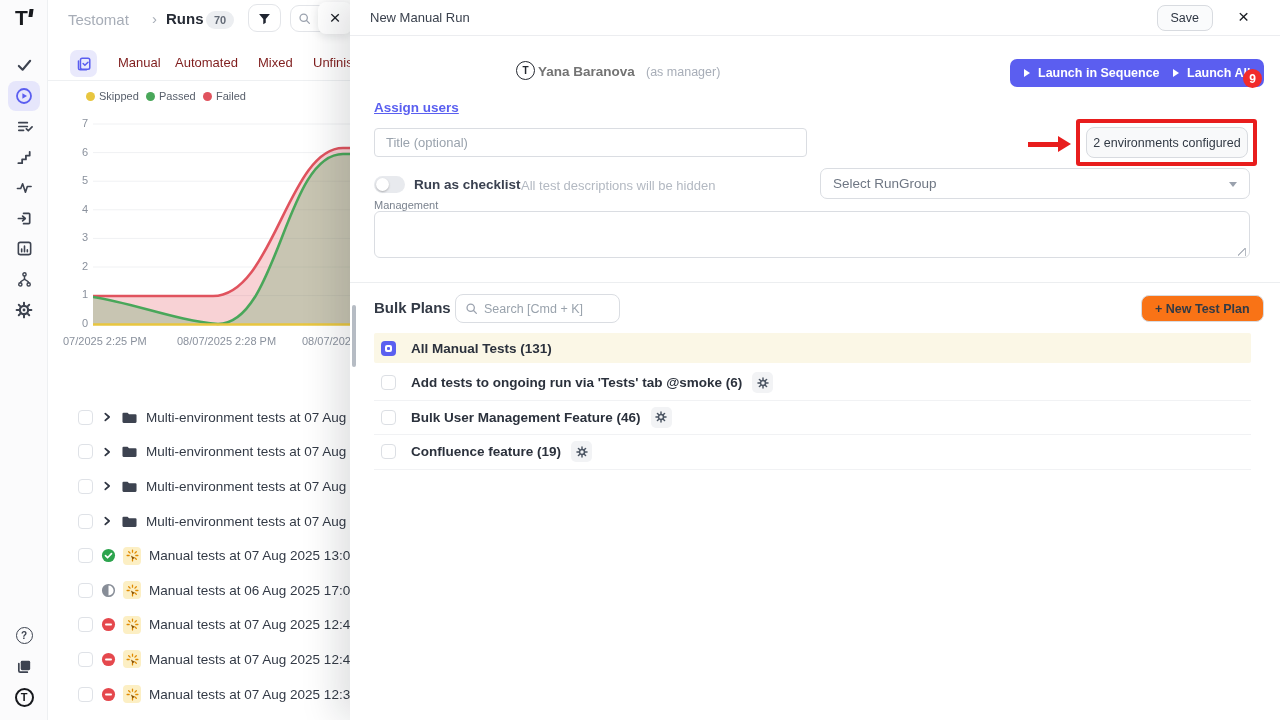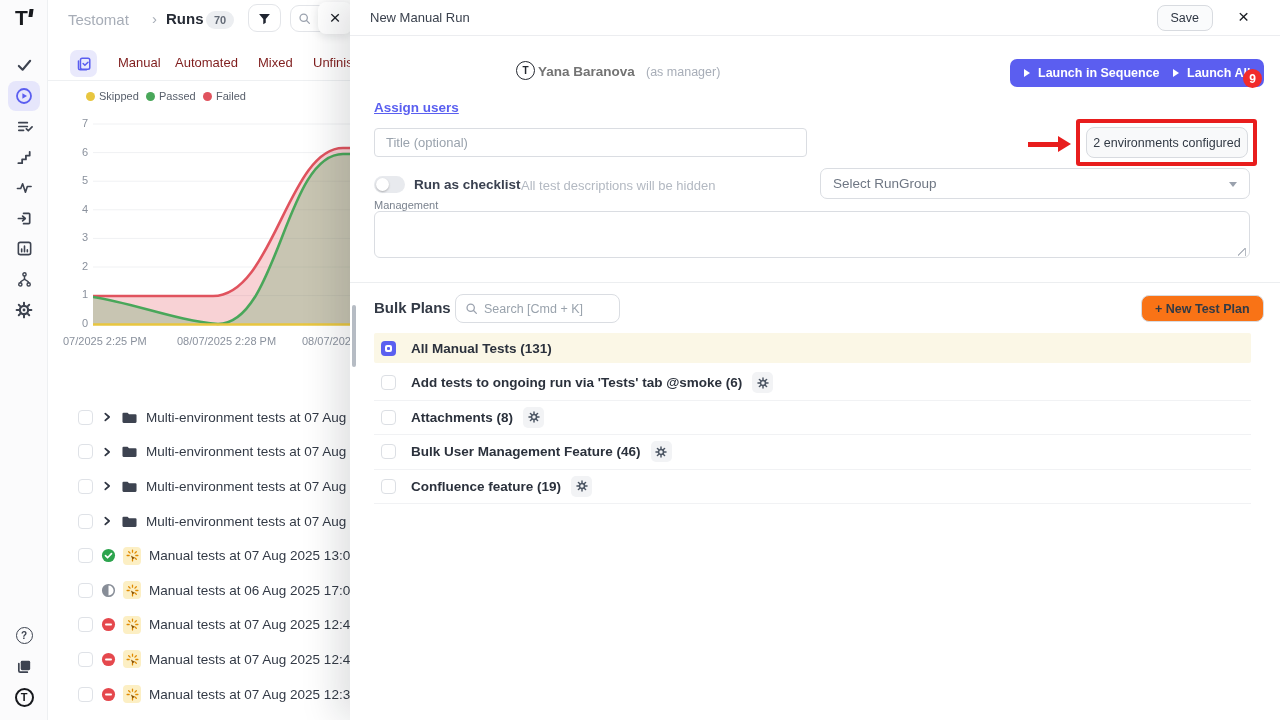--- a/index.html
+++ b/index.html
@@ -494,30 +494,20 @@
         <span class="plan-label">Add tests to ongoing run via 'Tests' tab @smoke (6)</span>
         <span class="gear-chip">
             <svg width="12" height="12" viewBox="0 0 20 20">
               <circle cx="10" cy="10" r="4.2" stroke="#4b5563" stroke-width="2.6" fill="none"></circle>
               <path d="M10,1.6 V4.4 M10,15.6 V18.4 M1.6,10 H4.4 M15.6,10 H18.4 M4,4 L6,6 M14,14 L16,16 M16,4 L14,6 M6,14 L4,16" stroke="#4b5563" stroke-width="2.4" stroke-linecap="round"></path>
             </svg>
           </span>
       </div>
       <div class="plan-row">
         <span class="plan-cb"></span>
-        <span class="plan-label">Attachments (8)</span>
-        <span class="gear-chip">
-            <svg width="12" height="12" viewBox="0 0 20 20">
-              <circle cx="10" cy="10" r="4.2" stroke="#4b5563" stroke-width="2.6" fill="none"></circle>
-              <path d="M10,1.6 V4.4 M10,15.6 V18.4 M1.6,10 H4.4 M15.6,10 H18.4 M4,4 L6,6 M14,14 L16,16 M16,4 L14,6 M6,14 L4,16" stroke="#4b5563" stroke-width="2.4" stroke-linecap="round"></path>
-            </svg>
-          </span>
-      </div>
-      <div class="plan-row">
-        <span class="plan-cb"></span>
         <span class="plan-label">Bulk User Management Feature (46)</span>
         <span class="gear-chip">
             <svg width="12" height="12" viewBox="0 0 20 20">
               <circle cx="10" cy="10" r="4.2" stroke="#4b5563" stroke-width="2.6" fill="none"></circle>
               <path d="M10,1.6 V4.4 M10,15.6 V18.4 M1.6,10 H4.4 M15.6,10 H18.4 M4,4 L6,6 M14,14 L16,16 M16,4 L14,6 M6,14 L4,16" stroke="#4b5563" stroke-width="2.4" stroke-linecap="round"></path>
             </svg>
           </span>
       </div>
       <div class="plan-row">
         <span class="plan-cb"></span>

